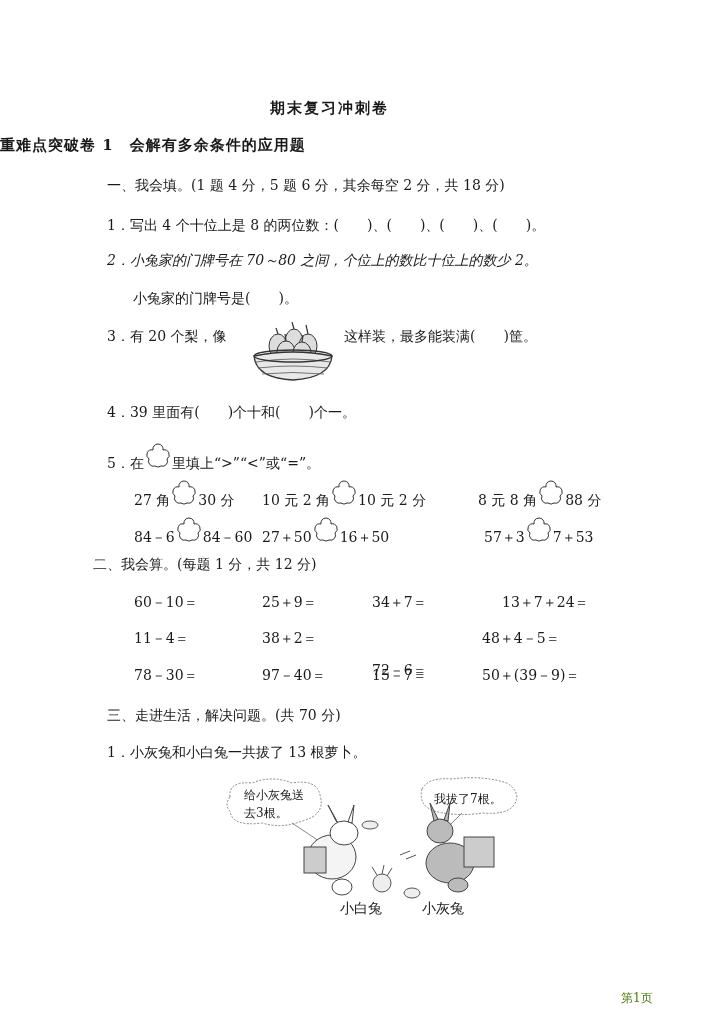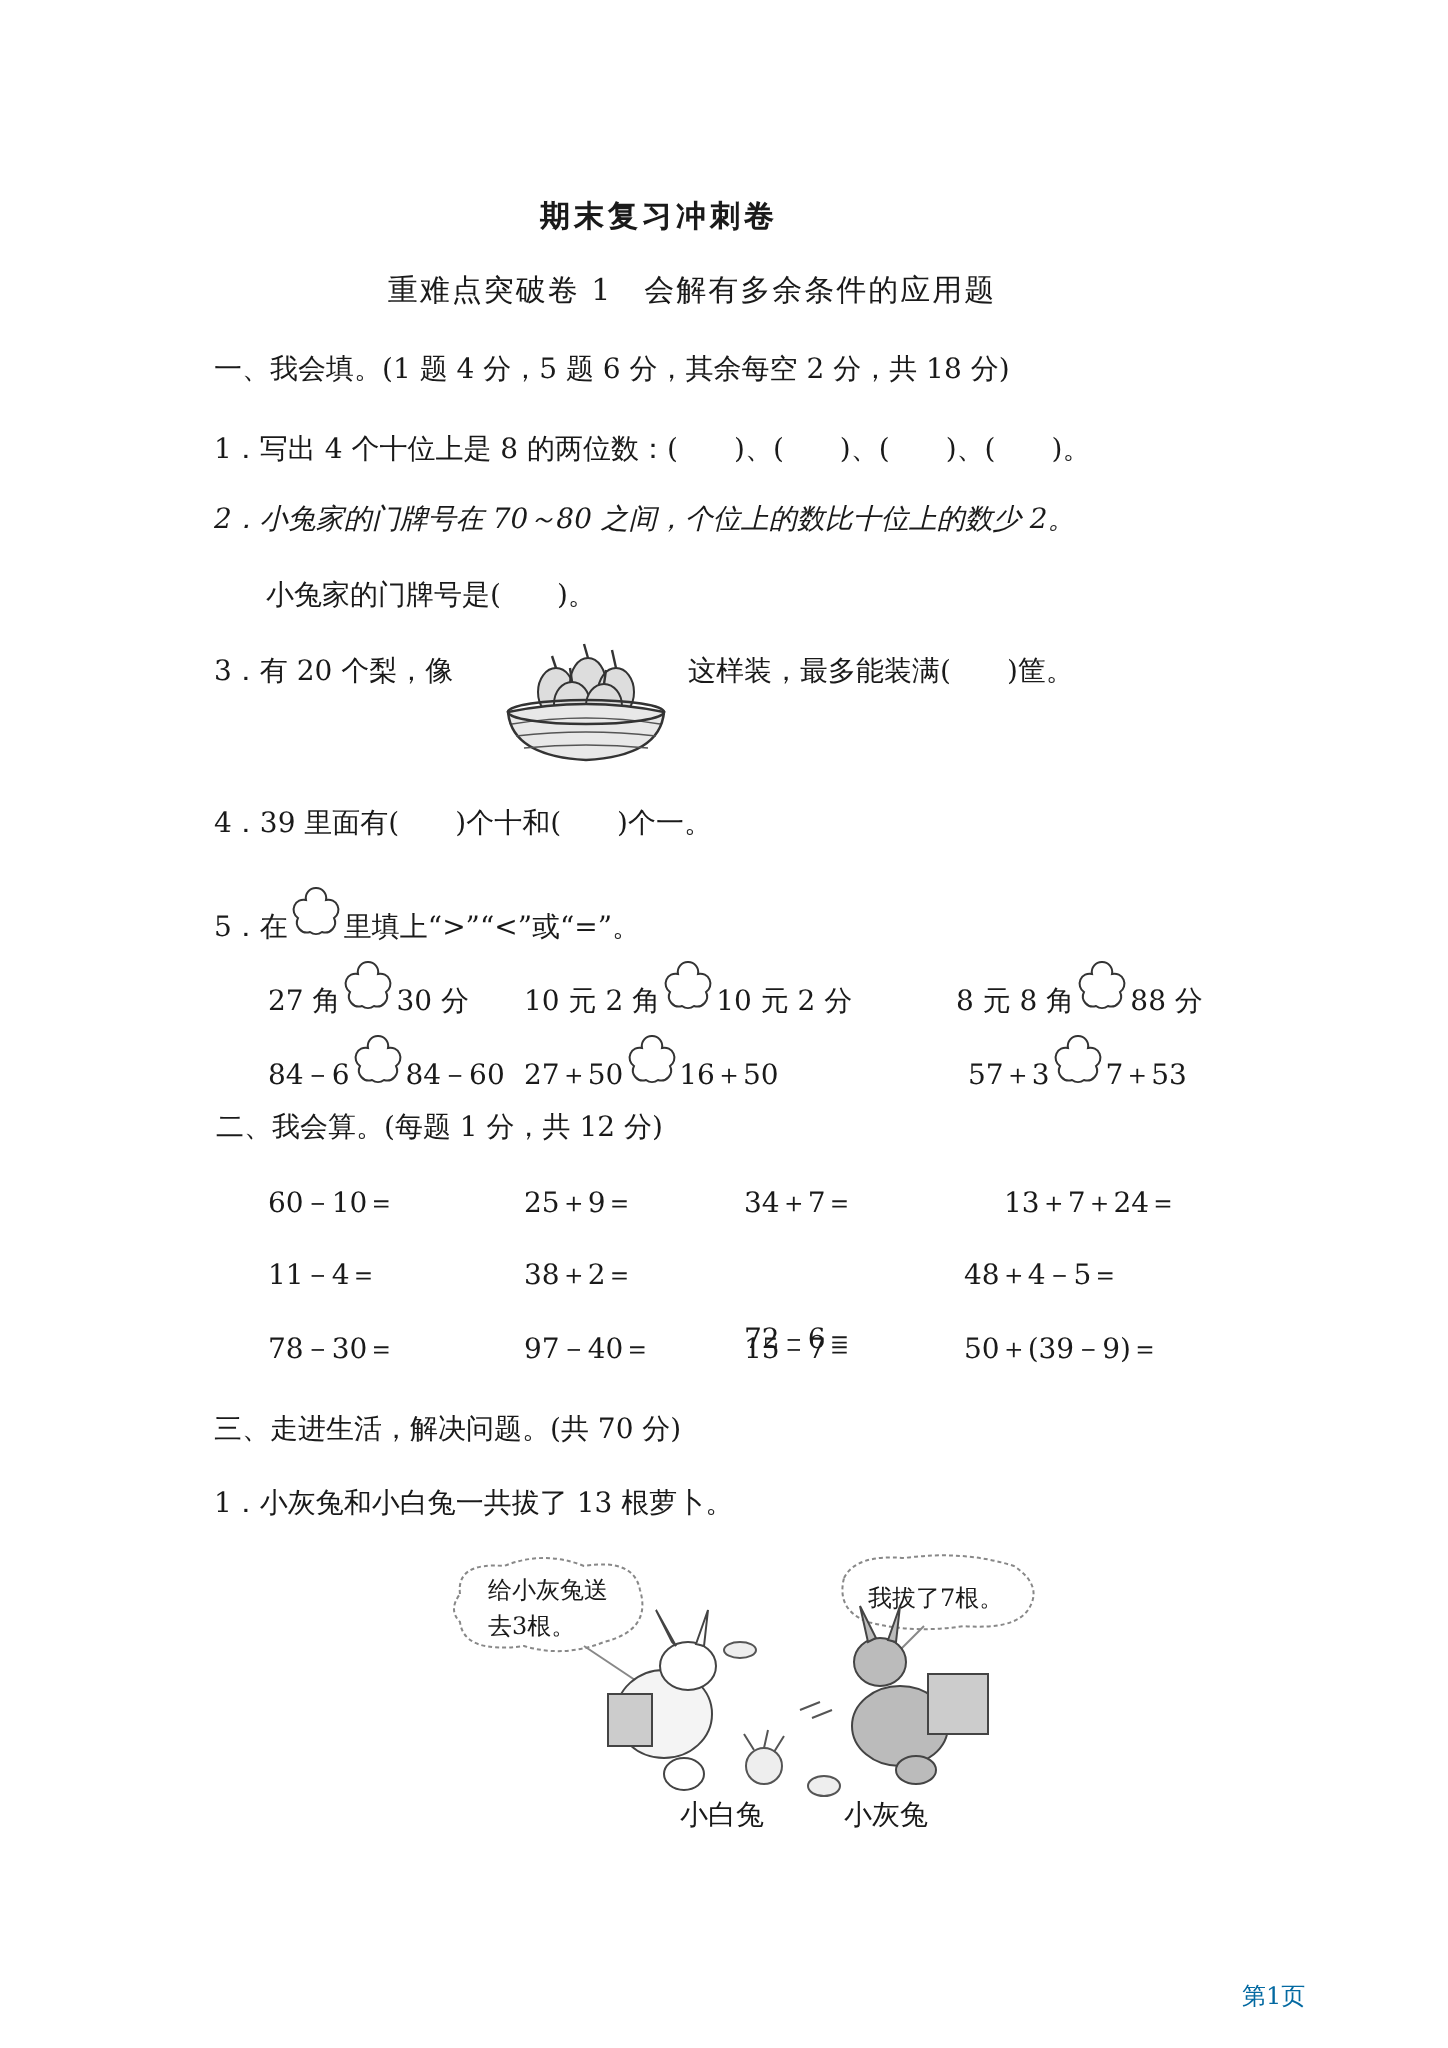--- a/index.html
+++ b/index.html
@@ -2,28 +2,28 @@
 <html><head>
 <meta charset="utf-8">
 <style>
   html, body { margin:0; padding:0; }
   body {
     width:724px; height:1024px; background:#fff; position:relative; overflow:hidden;
     font-family: "DejaVu Serif", "Liberation Serif", serif; color:#1a1a1a;
   }
   .abs { position:absolute; white-space:nowrap; }
   .title1 { left:0; width:659px; top:99px; text-align:center; font-size:15px; font-weight:bold; letter-spacing:2px; }
-  .title2 { left:0; width:692px; top:136px; text-align:center; font-size:15px; font-weight:normal; letter-spacing:1px; }
+  .title2 { left:0; width:692px; top:136px; text-align:left; font-size:15px; font-weight:bold; letter-spacing:1px; }
   .t { font-size:14px; line-height:18px; }
   .flower { display:inline-block; width:26px; height:24px; vertical-align:-6px; margin:0 1px; }
   .flower svg { width:26px; height:26px; position:relative; top:-6px; }
   .calc { font-size:14px; }
   .basket { position:absolute; left:248px; top:320px; width:90px; height:62px; }
   .scene { position:absolute; left:222px; top:775px; width:300px; height:140px; }
-  .footer { font-size:12px; color:#0369a1; }
+  .footer { font-size:12px; color:#4d7c0f; }
 </style>
 </head>
 <body>
 
 <div class="abs title1">期末复习冲刺卷</div>
 <div class="abs title2">重难点突破卷 1　会解有多余条件的应用题</div>
 
 <div class="abs t" style="left:107px;top:176px;">一、我会填。(1 题 4 分，5 题 6 分，其余每空 2 分，共 18 分)</div>
 <div class="abs t" style="left:107px;top:216px;">1．写出 4 个十位上是 8 的两位数：(　　)、(　　)、(　　)、(　　)。</div>
 <div class="abs t" style="left:107px;top:251px;font-style:italic;">2．小兔家的门牌号在 70～80 之间，个位上的数比十位上的数少 2。</div>
@@ -85,21 +85,21 @@
   <span>27＋50</span><span class="flower"><svg viewBox="0 0 26 26">
         <path d="M13 2 a5 5 0 0 1 5 6 a5 5 0 0 1 4 9 a5 5 0 0 1 -6 7 a5 5 0 0 1 -6 0 a5 5 0 0 1 -6 -7 a5 5 0 0 1 4 -9 a5 5 0 0 1 5 -6z" fill="none" stroke="#333" stroke-width="1"></path>
       </svg></span><span>16＋50</span>
 </div>
 <div class="abs t" style="left:484px;top:522px;">
   <span>57＋3</span><span class="flower"><svg viewBox="0 0 26 26">
         <path d="M13 2 a5 5 0 0 1 5 6 a5 5 0 0 1 4 9 a5 5 0 0 1 -6 7 a5 5 0 0 1 -6 0 a5 5 0 0 1 -6 -7 a5 5 0 0 1 4 -9 a5 5 0 0 1 5 -6z" fill="none" stroke="#333" stroke-width="1"></path>
       </svg></span><span>7＋53</span>
 </div>
 
-<div class="abs t" style="left:108px;top:555px;">二、我会算。(每题 1 分，共 12 分)</div>
+<div class="abs t" style="left:93px;top:555px;">二、我会算。(每题 1 分，共 12 分)</div>
 <div class="abs calc t" style="left:134px;top:593px;">60－10＝</div>
 <div class="abs calc t" style="left:262px;top:593px;">25＋9＝</div>
 <div class="abs calc t" style="left:372px;top:593px;">34＋7＝</div>
 <div class="abs calc t" style="left:482px;top:593px;margin-left:20px;">13＋7＋24＝</div>
 <div class="abs calc t" style="left:134px;top:629px;text-align:right;">11－4＝</div>
 <div class="abs calc t" style="left:262px;top:629px;">38＋2＝</div>
 <div class="abs calc t" style="left:372px;top:661px;">72－6＝</div>
 <div class="abs calc t" style="left:482px;top:629px;">48＋4－5＝</div>
 <div class="abs calc t" style="left:134px;top:666px;">78－30＝</div>
 <div class="abs calc t" style="left:262px;top:666px;">97－40＝</div>

